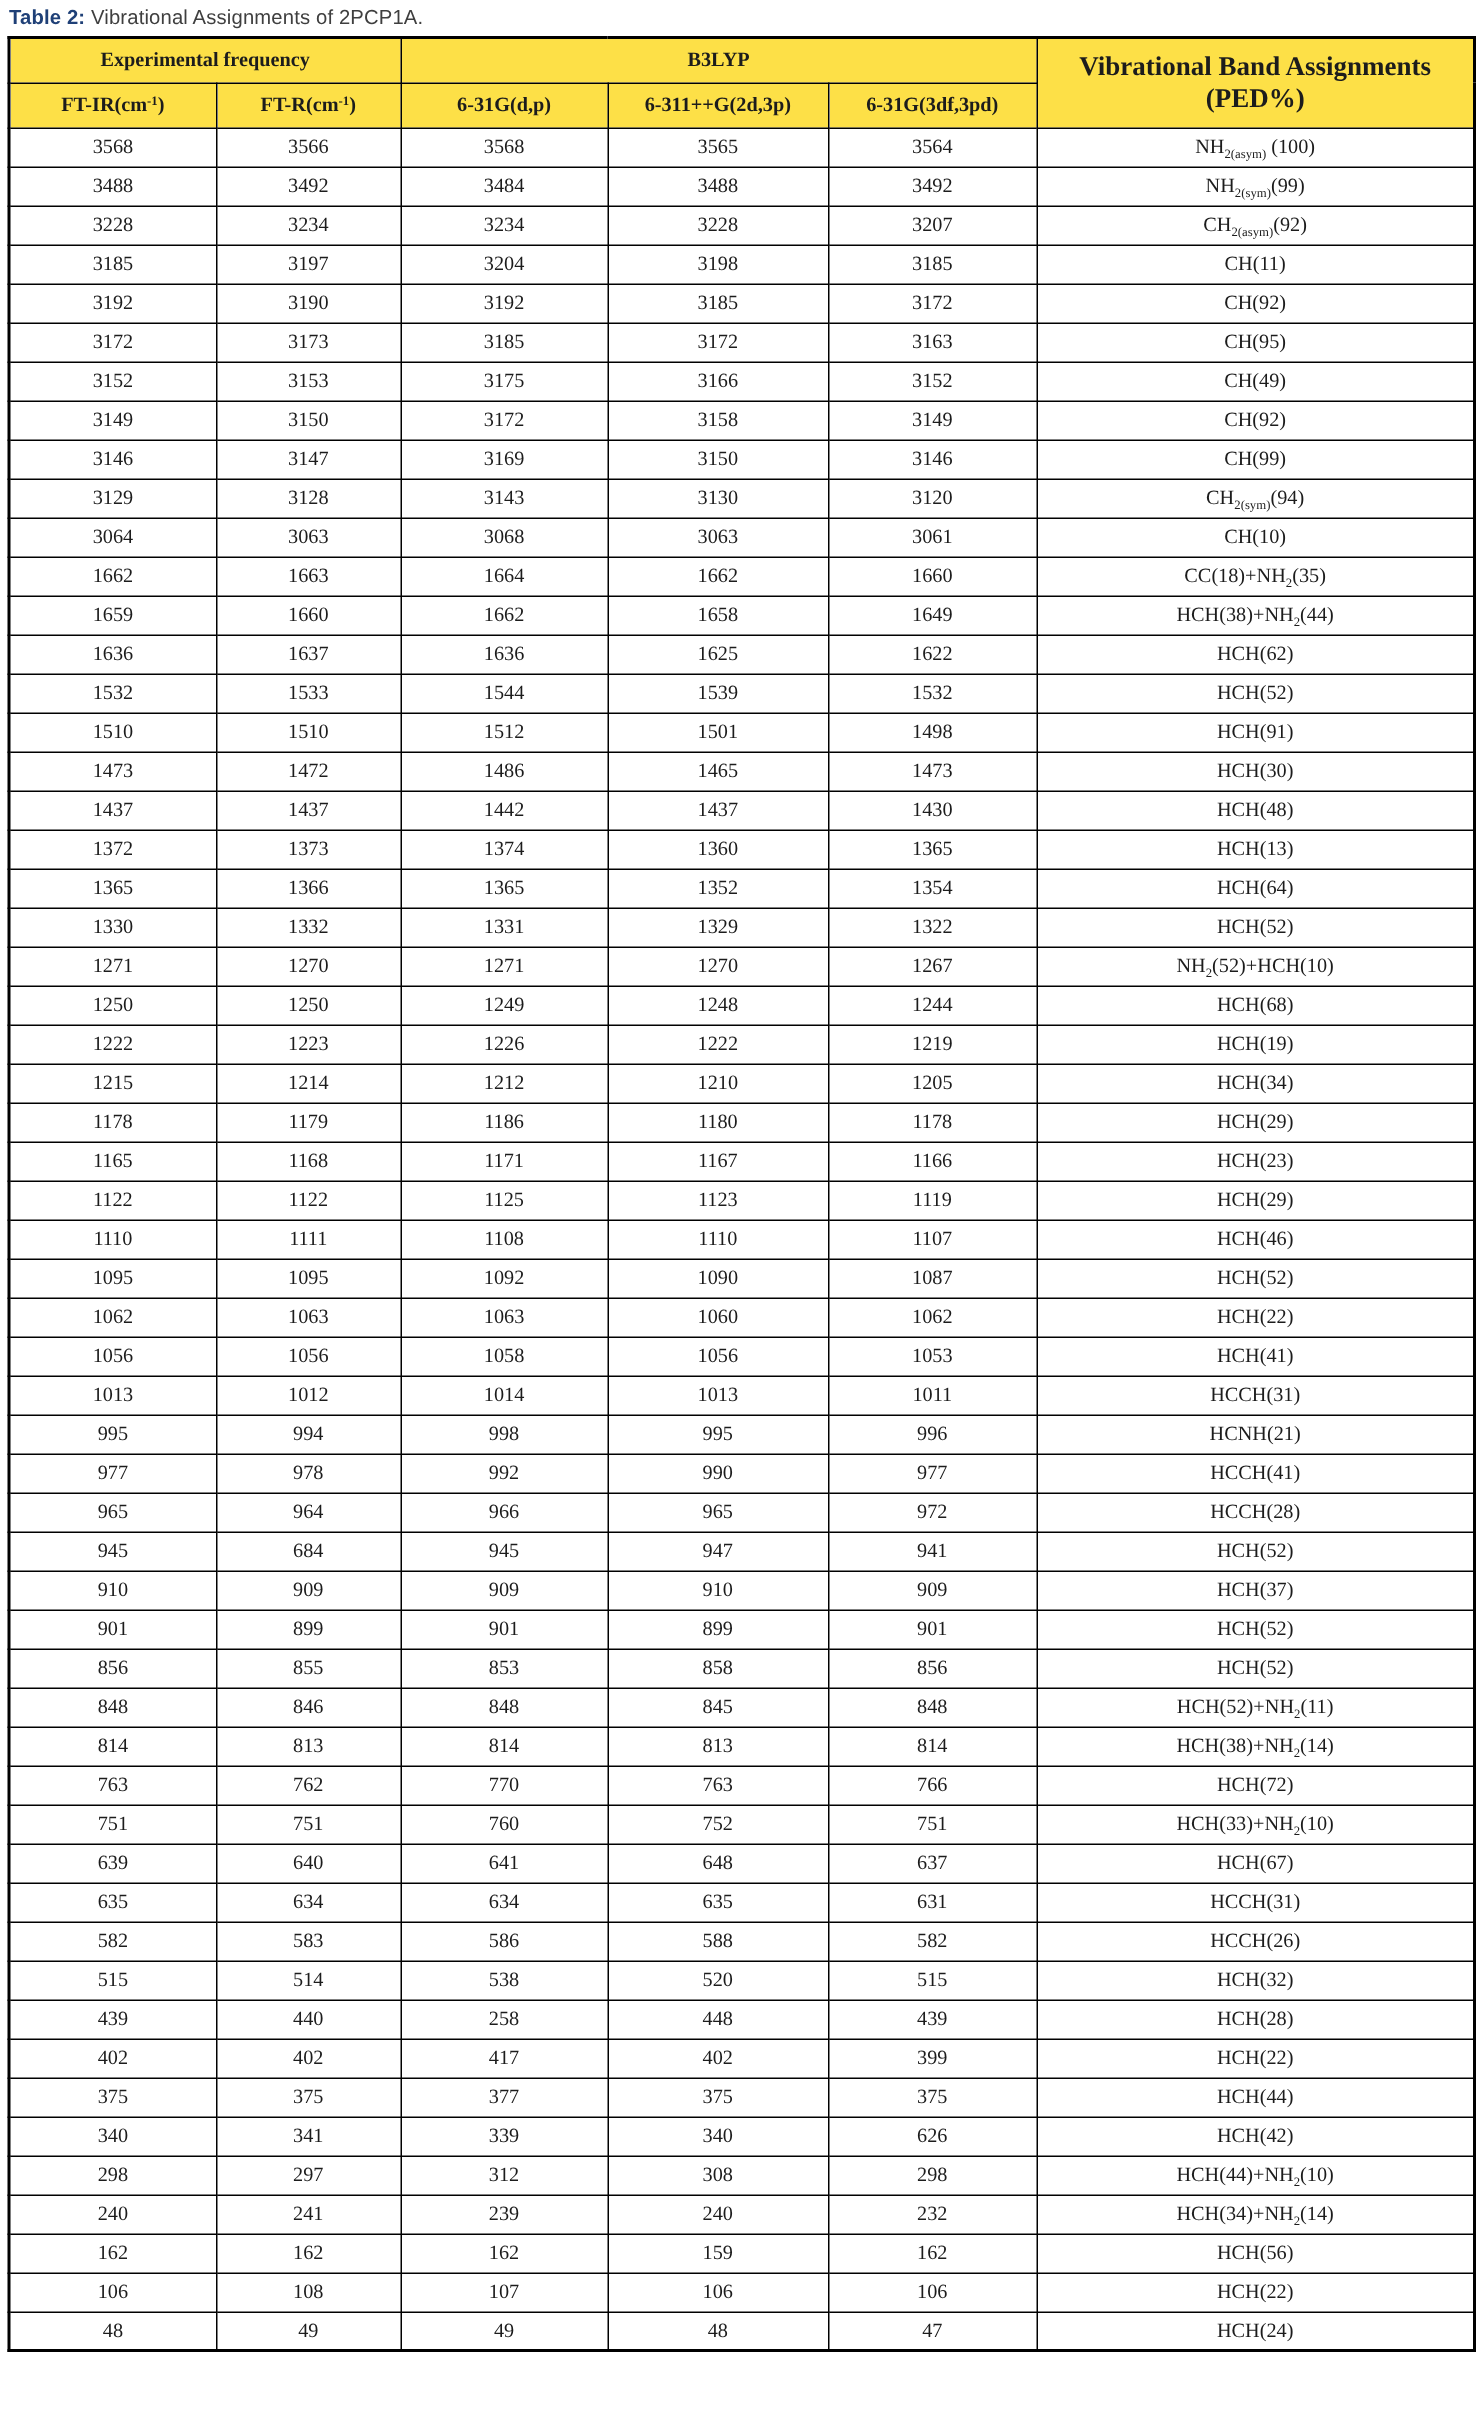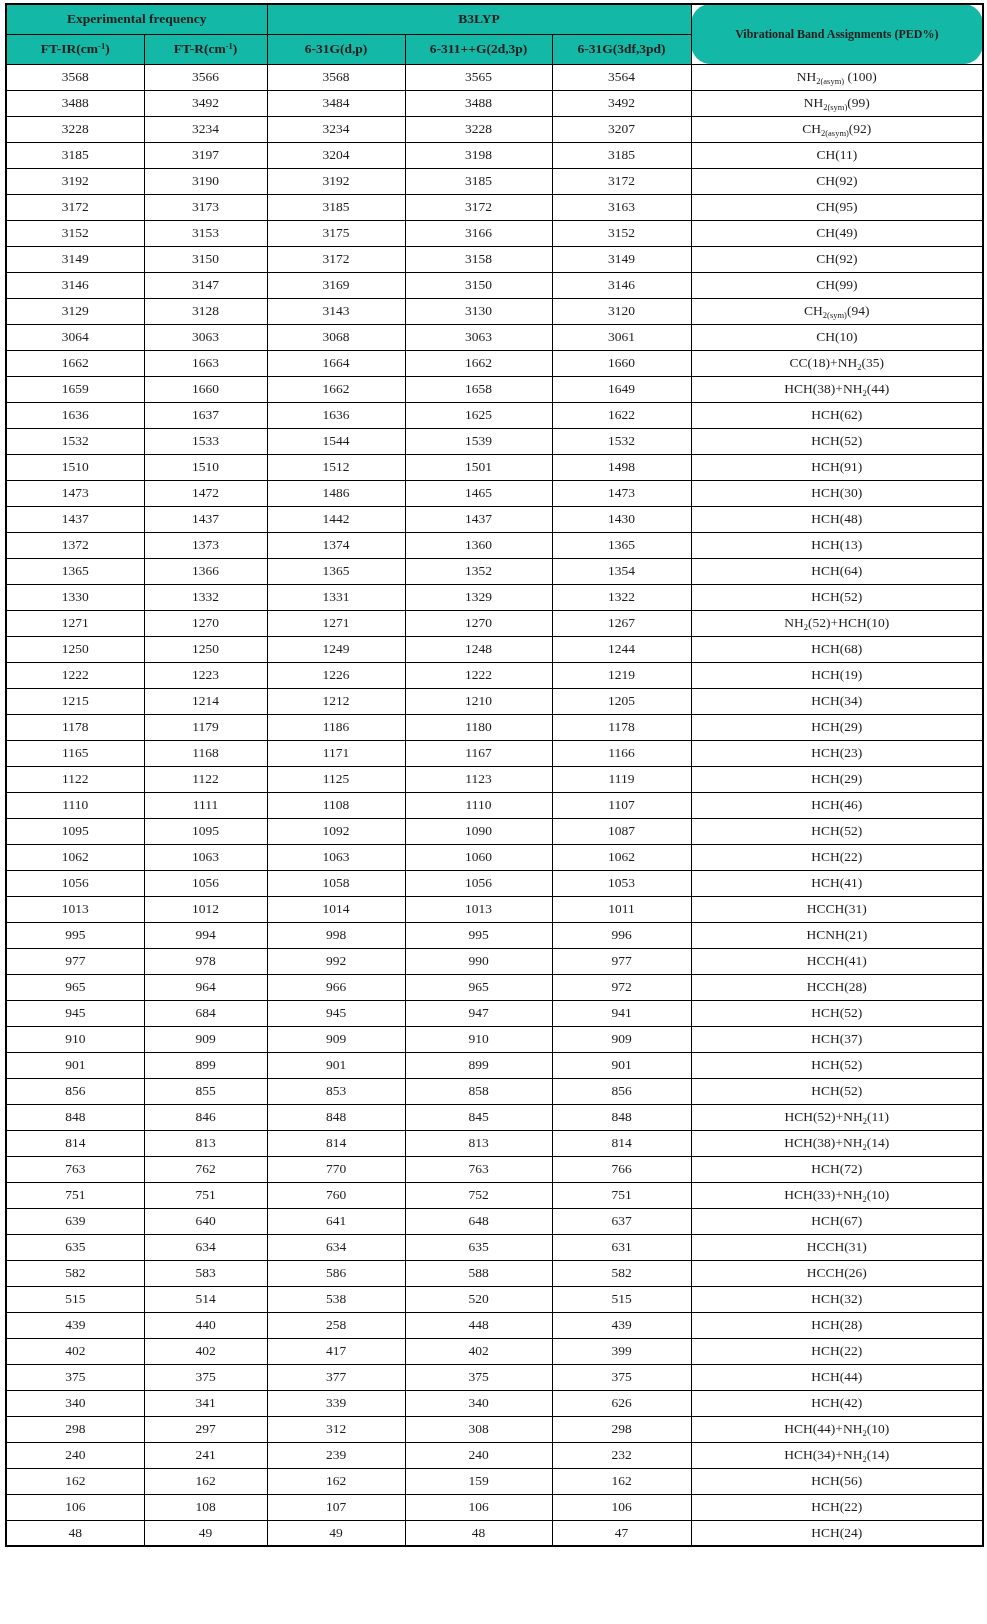--- a/index.html
+++ b/index.html
@@ -31,30 +31,29 @@
     border: 2px solid #000000;
   }
   .vib-table th, .vib-table td {
     border: 1px solid #000000;
     text-align: center;
     vertical-align: middle;
     overflow: hidden;
     white-space: nowrap;
   }
   .vib-table thead th {
-    background: #14b8a6;
+    background: #fde047;
     font-weight: bold;
     font-size: 13.5px;
     color: #1c1c1c;
     height: 30px;
   }
   .vib-table thead th.assign-header {
-    font-size: 12px;
+    font-size: 18px;
     white-space: normal;
-    border-radius: 20px;
   }
   .vib-table tbody td {
     font-size: 13.5px;
     color: #1c1c1c;
     height: 26px;
     padding: 0 2px;
   }
   .vib-table sub {
     font-size: 8.5px;
     line-height: 0;
@@ -64,20 +63,23 @@
     font-size: 8.5px;
     line-height: 0;
     vertical-align: 4px;
   }
 </style>
 </head>
 <body>
 
 <div class="page">
 
+  <div class="table-caption">
+    <span class="caption-label">Table 2:</span><span> Vibrational Assignments of 2PCP1A.</span>
+  </div>
 
   <table class="vib-table">
     <colgroup>
       <col style="width:138px">
       <col style="width:123px">
       <col style="width:138px">
       <col style="width:147px">
       <col style="width:139px">
       <col style="width:292px">
     </colgroup>

